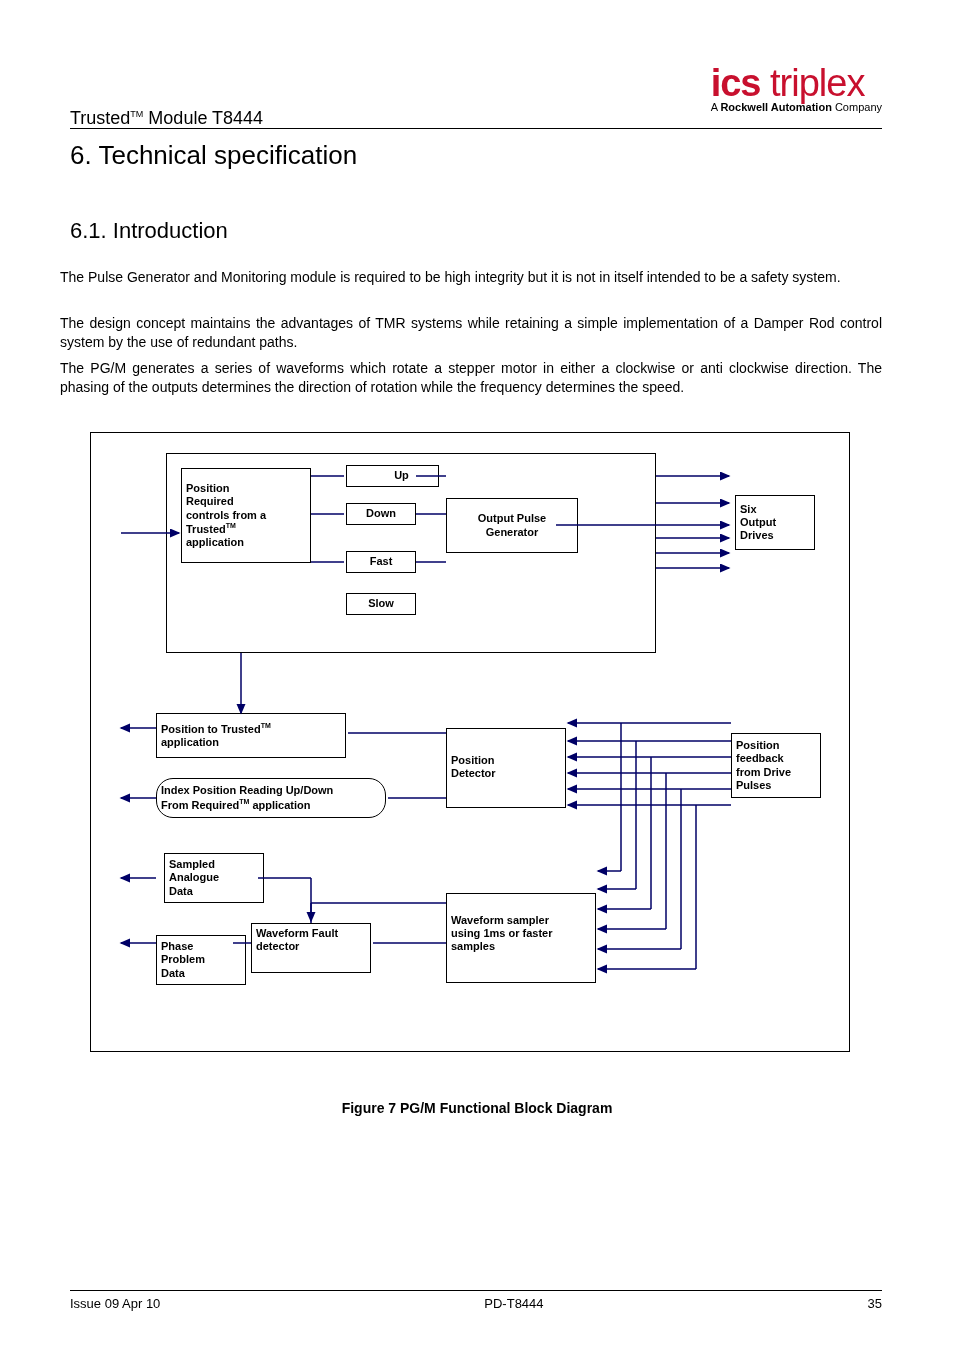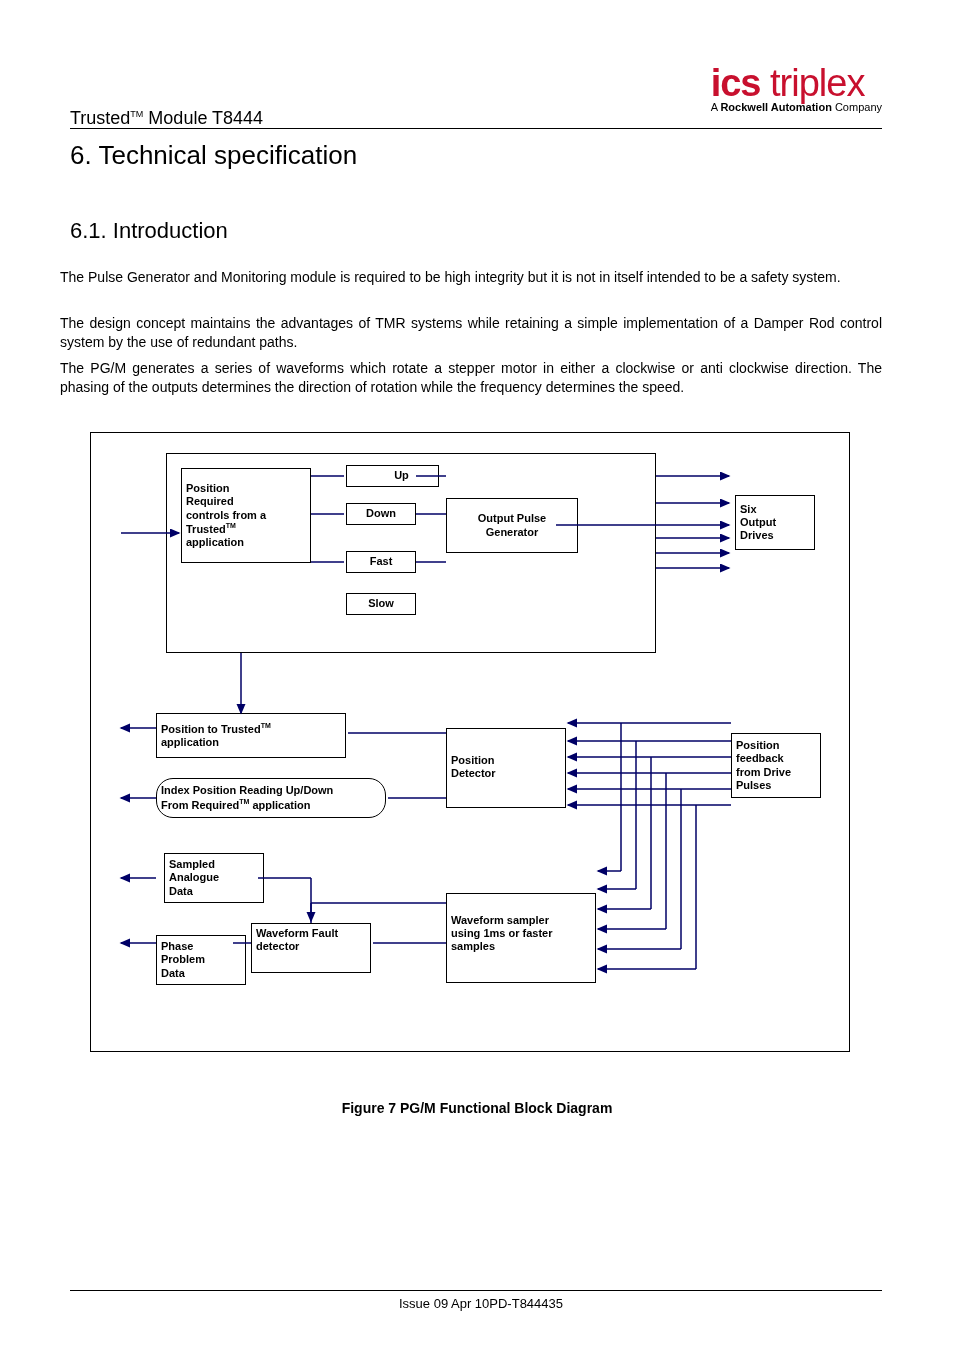--- a/index.html
+++ b/index.html
@@ -19,21 +19,21 @@
   .body-text { position: absolute; left: 60px; right: 72px; font-size: 14px; line-height: 1.35; text-align: justify; }
   .p1 { top: 268px; }
   .p2 { top: 314px; }
   .p3 { top: 359px; }
   .diagram { position: absolute; top: 432px; left: 90px; width: 760px; height: 620px; border: 1px solid #000; background: #fff; }
   .diagram * { font-family: Arial, Helvetica, sans-serif; }
   .dbox { position: absolute; border: 1.5px solid #000; background: #fff; font-size: 11px; font-weight: 700; display: flex; align-items: center; justify-content: center; text-align: center; padding: 3px 4px; line-height: 1.2; }
   .dbox-left { justify-content: flex-start; text-align: left; }
   .caption { position: absolute; top: 1100px; left: 0; width: 954px; text-align: center; font-size: 14px; font-weight: 700; }
   .footer-line { position: absolute; bottom: 60px; left: 70px; right: 72px; border-top: 1px solid #000; }
-  .footer { position: absolute; bottom: 40px; left: 80px; right: 72px; font-size: 13px; display: flex; justify-content: center; }
+  .footer { position: absolute; bottom: 40px; left: 70px; right: 72px; font-size: 13px; display: flex; justify-content: space-between; }
   svg.lines { position: absolute; top: 0; left: 0; width: 760px; height: 620px; pointer-events: none; }
 </style>
 </head>
 <body>
 
 <div class="page">
 
   <div class="logo">
     <div class="logo-main">
       <span class="ics">ics</span><span class="tri"> triplex</span>

